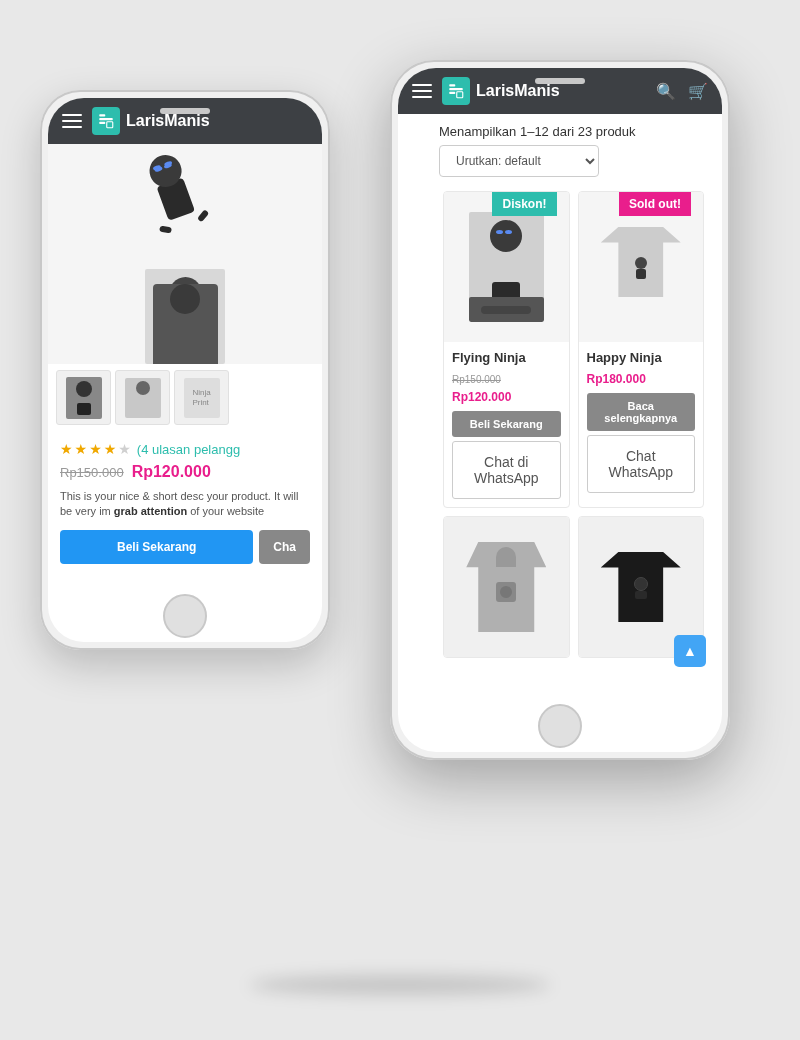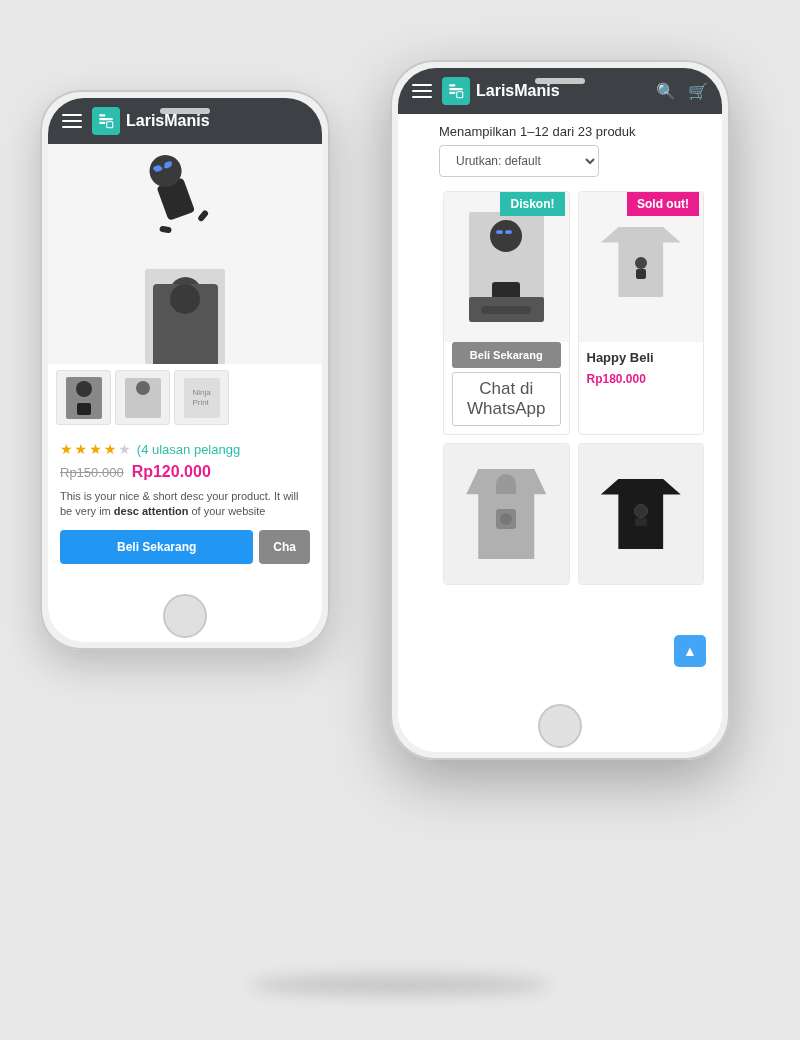--- a/index.html
+++ b/index.html
@@ -294,21 +294,21 @@
       background: #f5f5f5;
       display: flex;
       align-items: center;
       justify-content: center;
       overflow: hidden;
     }
 
     .badge {
       position: absolute;
       top: 0;
-      right: 4px;
+      right: 12px;
       padding: 5px 10px;
       font-size: 12px;
       font-weight: 700;
       color: white;
       z-index: 2;
     }
 
     .badge-green { background: #2dbdad; }
     .badge-pink { background: #e91e8c; }
 
@@ -358,23 +358,23 @@
       font-size: 11px;
       font-weight: 600;
       cursor: pointer;
       width: 100%;
     }
 
     .card-btn-whatsapp {
       background: white;
       color: #555;
       border: 1px solid #ccc;
-      padding: 6px;
+      padding: 12px;
       border-radius: 3px;
-      font-size: 17px;
+      font-size: 14px;
       cursor: pointer;
       width: 100%;
     }
 
     .card-btn-read {
       background: #888;
       color: white;
       border: none;
       padding: 7px;
       border-radius: 3px;
@@ -551,21 +551,21 @@
             <span class="star">★</span>
             <span class="star empty">★</span>
             <span class="review-count">(4 ulasan pelangg</span>
           </div>
           <div class="price-row">
             <span class="price-original">Rp150.000</span>
             <span class="price-sale">Rp120.000</span>
           </div>
           <div class="description">
             <span>This is your nice &amp; short desc your product. It will be very im</span>
-            <strong>desc attention</strong>
+            <strong>grab attention</strong>
             <span>of your website</span>
           </div>
           <div class="action-buttons">
             <button class="btn-primary">Beli Sekarang</button>
             <button class="btn-secondary">Cha</button>
           </div>
         </div>
       </div>
     </div>
     <div class="home-button"></div>
@@ -619,20 +619,27 @@
                   <div style="position:absolute;top:8px;left:50%;transform:translateX(-50%);width:32px;height:32px;background:#3a3a3a;border-radius:50%;">
                     <div style="position:absolute;top:10px;left:6px;width:7px;height:4px;background:#5a8af0;border-radius:50%;box-shadow:9px 0 0 #5a8af0;"></div>
                   </div>
                   <div style="width:28px;height:32px;background:#2a2a2a;border-radius:3px;margin-bottom:8px;"></div>
 
                   <div style="position:absolute;bottom:0;width:100%;height:25px;background:#555;border-radius:2px;display:flex;align-items:center;justify-content:center;">
                     <div style="width:50px;height:8px;background:#444;border-radius:4px;"></div>
                   </div>
                 </div>
               </div>
+              <div class="product-info">
+                <div class="product-name">Flying Ninja</div>
+                <div>
+                  <span class="product-price-old">Rp150.000</span>
+                  <span class="product-price-new">Rp120.000</span>
+                </div>
+              </div>
               <div class="card-buttons">
                 <button class="card-btn-buy">Beli Sekarang</button>
                 <button class="card-btn-whatsapp">Chat di WhatsApp</button>
               </div>
             </div>
 
             <div class="product-card">
               <div class="product-image-wrap">
                 <div class="badge badge-pink">Sold out!</div>
 
@@ -640,24 +647,28 @@
                   <div style="width:80px;height:70px;background:#cccccc;clip-path:polygon(22% 0%, 78% 0%, 100% 22%, 78% 22%, 78% 100%, 22% 100%, 22% 22%, 0% 22%);position:relative;display:flex;align-items:center;justify-content:center;">
 
                     <div style="width:16px;height:22px;position:absolute;top:30px;left:50%;transform:translateX(-50%);">
                       <div style="width:12px;height:12px;background:#444;border-radius:50%;margin:0 auto;"></div>
                       <div style="width:10px;height:10px;background:#333;border-radius:2px;margin:0 auto;"></div>
                     </div>
                   </div>
                 </div>
               </div>
               <div class="product-info">
-                <div class="product-name">Happy Beli</div>
+                <div class="product-name">Happy Ninja</div>
                 <div>
                   <span class="product-price-only">Rp180.000</span>
                 </div>
+              </div>
+              <div class="card-buttons">
+                <button class="card-btn-read">Baca selengkapnya</button>
+                <button class="card-btn-whatsapp">Chat WhatsApp</button>
               </div>
             </div>
 
             <div class="product-card">
               <div class="product-image-wrap-bottom" style="height:140px;background:#f0f0f0;display:flex;align-items:center;justify-content:center;">
 
                 <div style="width:80px;height:90px;background:#b0b0b0;clip-path:polygon(15% 0%, 85% 0%, 100% 28%, 85% 28%, 85% 100%, 15% 100%, 15% 28%, 0% 28%);position:relative;">
                   <div style="position:absolute;top:5px;left:50%;transform:translateX(-50%);width:20px;height:20px;background:#999;border-radius:50% 50% 0 0;"></div>
 
                   <div style="position:absolute;top:40px;left:50%;transform:translateX(-50%);width:20px;height:20px;background:#888;border-radius:3px;display:flex;align-items:center;justify-content:center;">

